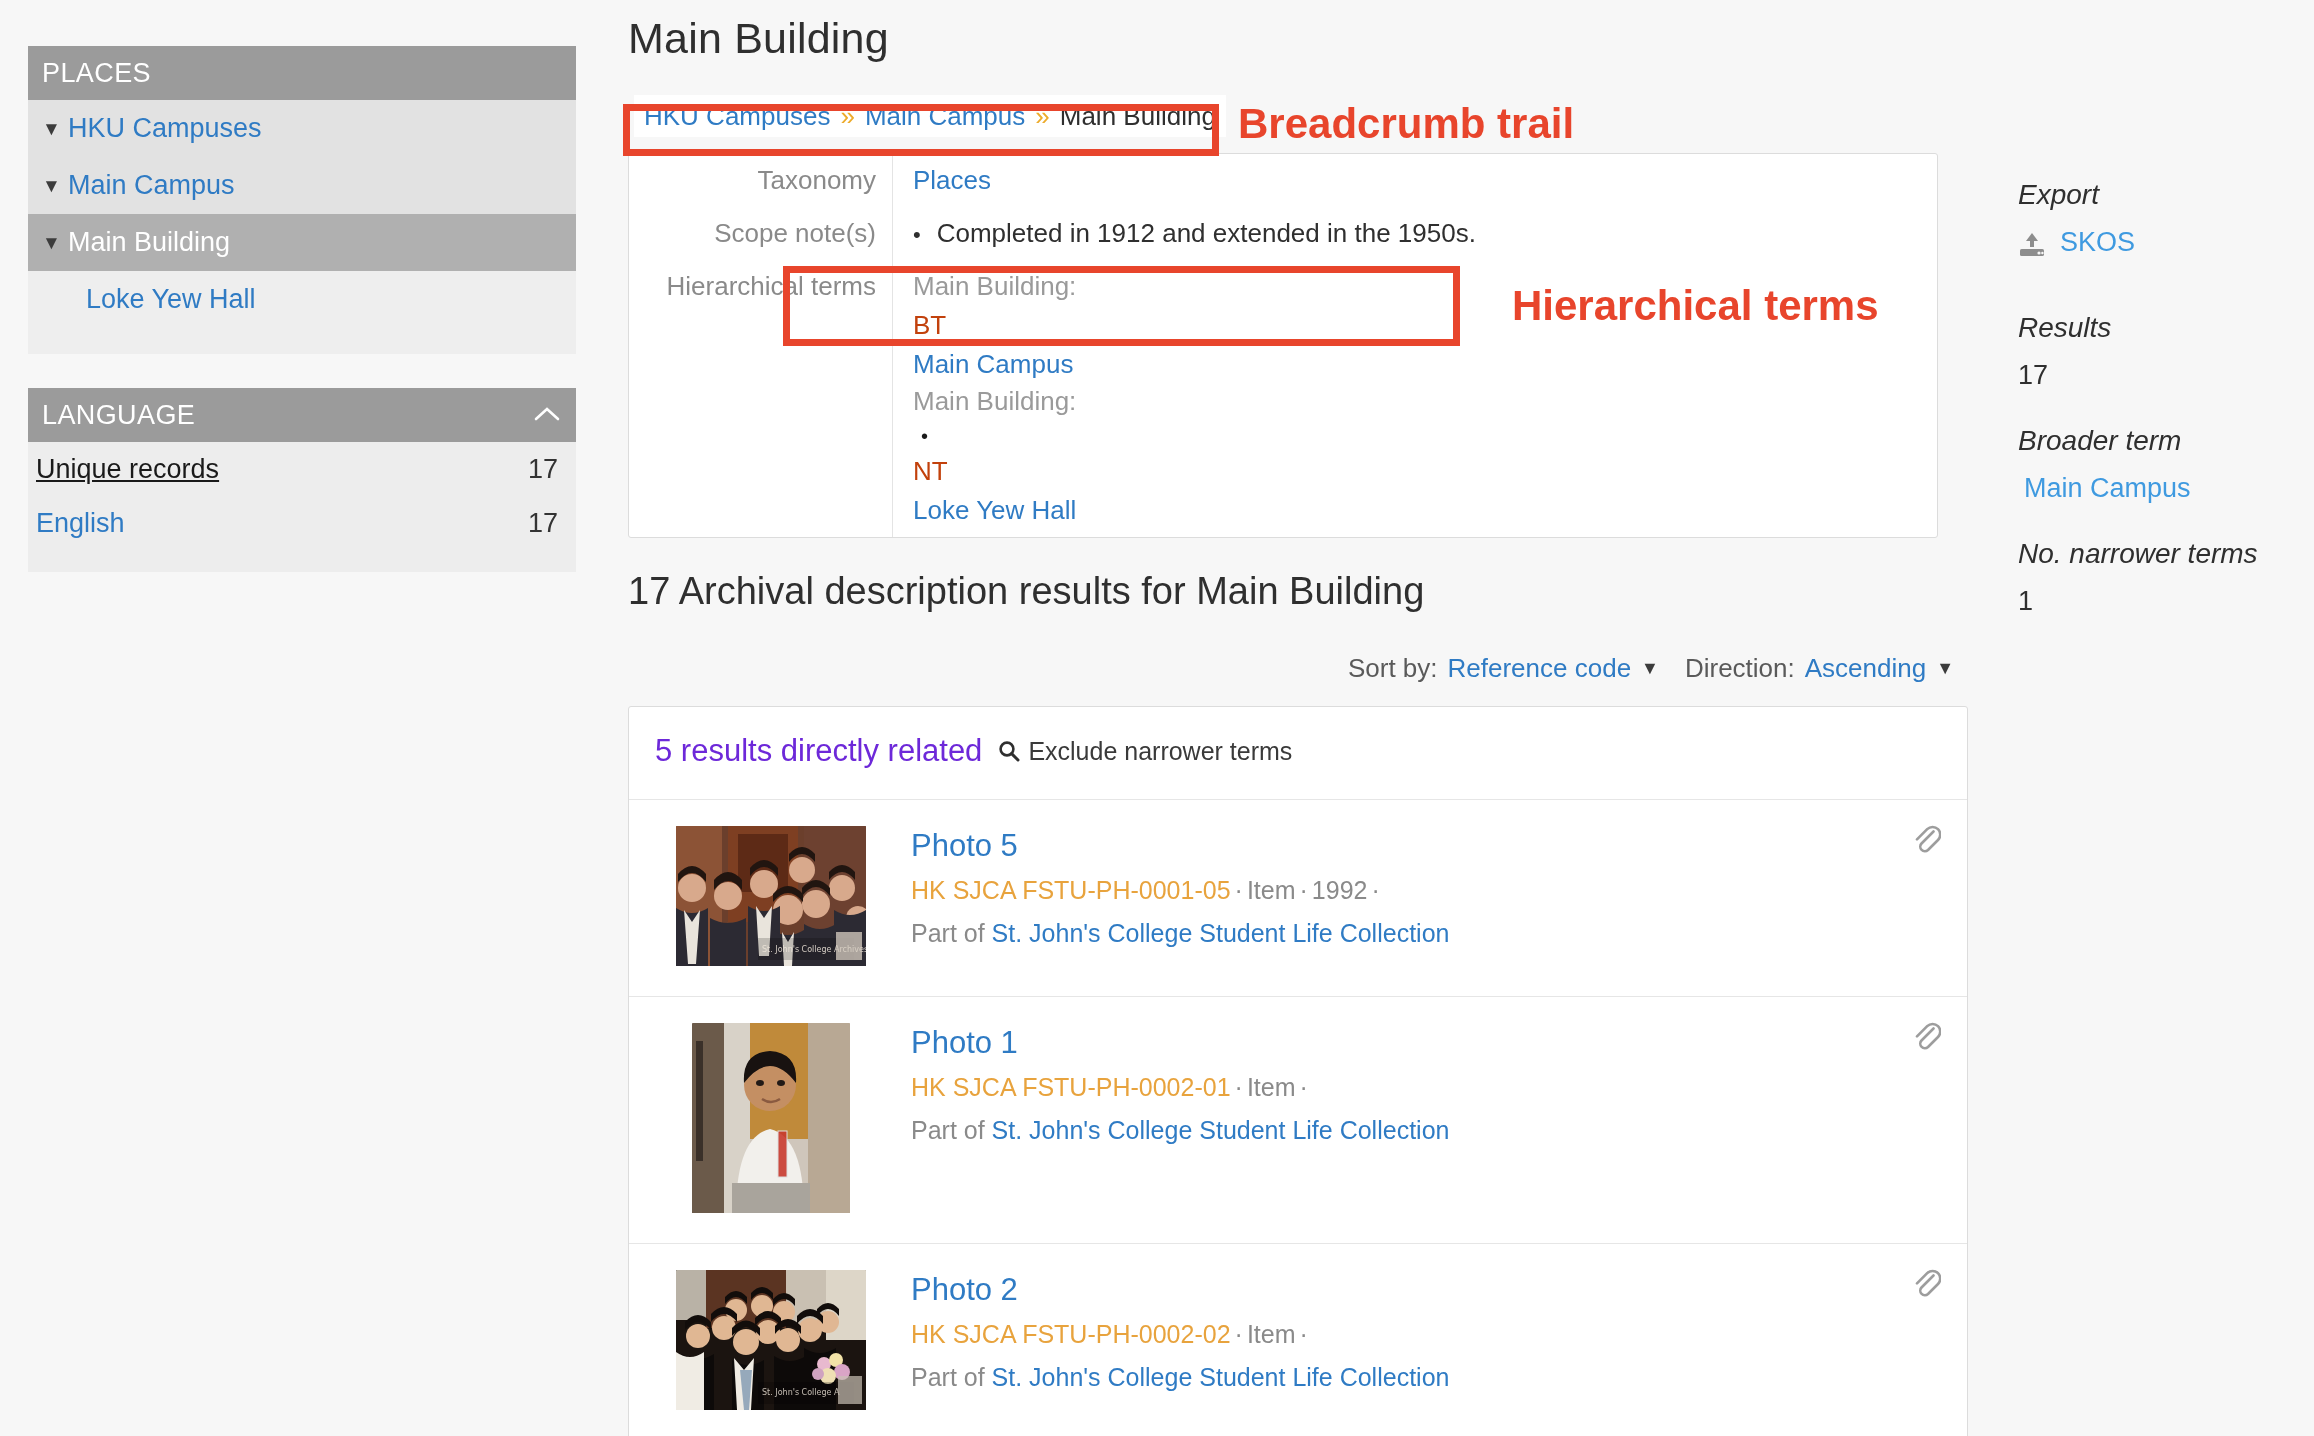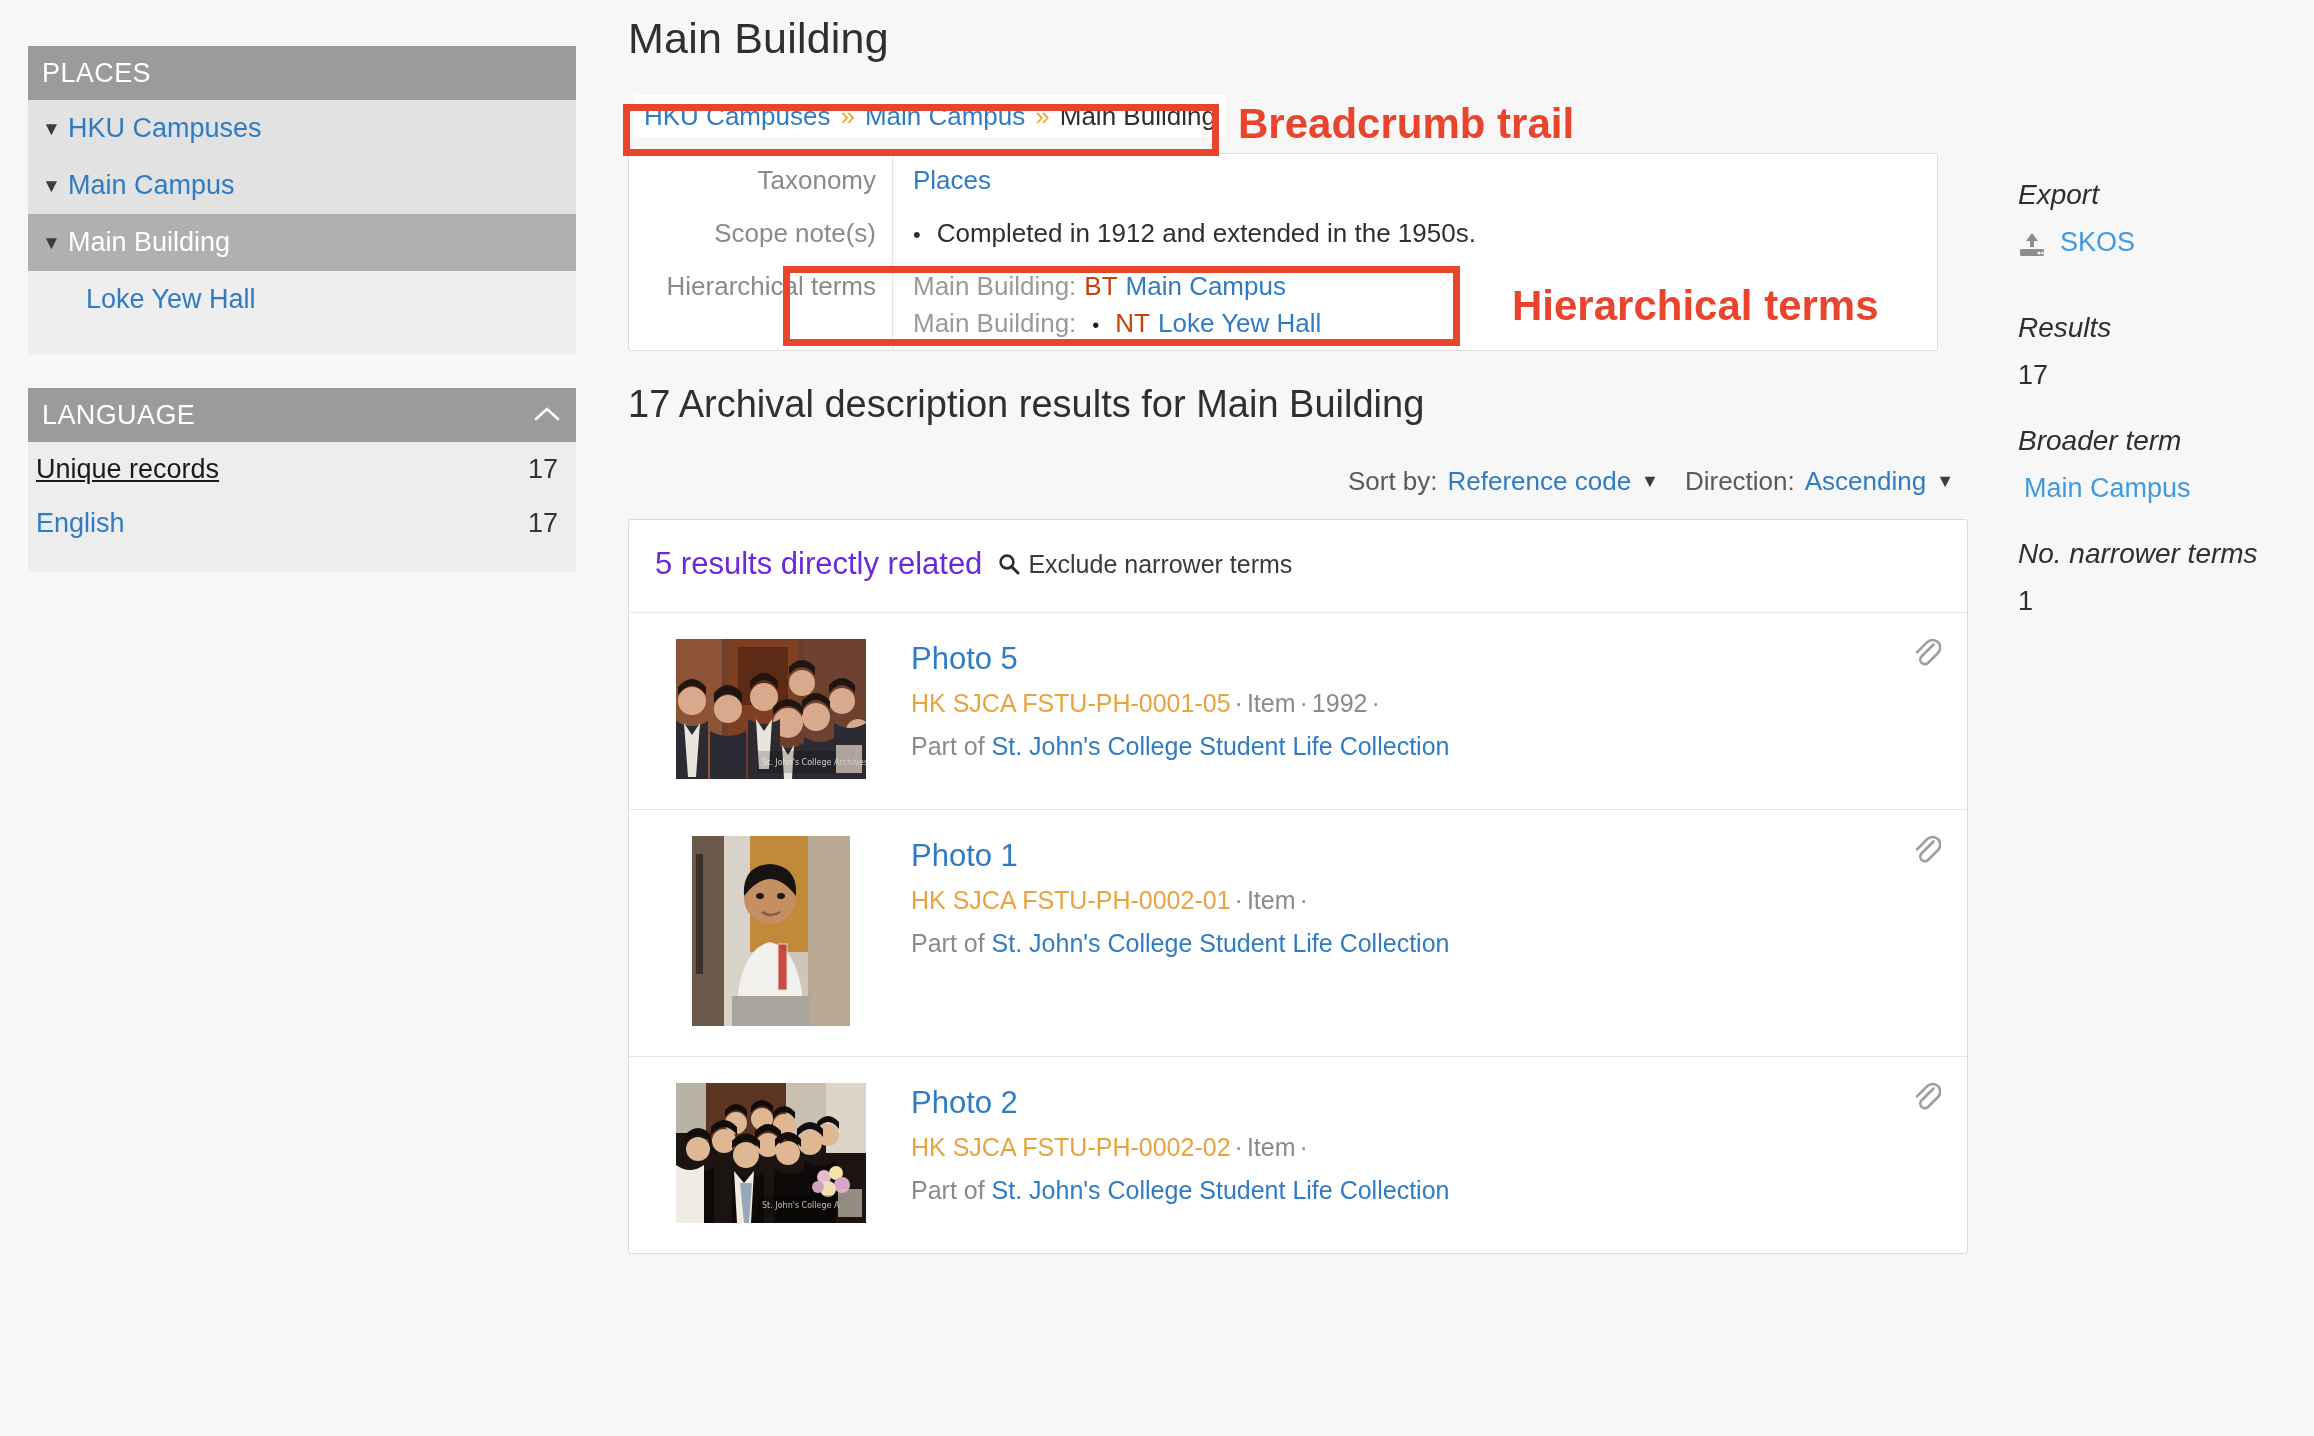--- a/index.html
+++ b/index.html
@@ -97,21 +97,21 @@
   .infocard .k {
     width: 264px; text-align: right; padding: 11px 16px 11px 0;
     color: #8a8a8a; font-size: 26px; border-right: 1px solid #e4e4e4;
   }
   .infocard .v {
     flex: 1; padding: 11px 0 11px 20px; font-size: 26px; color: #2f2f2f;
   }
   .infocard .v a { color: #2f7bc4; text-decoration: none; cursor: pointer; }
   .bullet-line { display: flex; align-items: baseline; gap: 16px; }
   .bullet-line .dot { font-size: 22px; color: #2f2f2f; line-height: 1; }
-  .ht-line { display: flex; align-items: baseline; gap: 8px; white-space: nowrap; }
+  .ht-line { display: flex; align-items: baseline; gap: 8px; white-space: nowrap; flex-direction: column; }
   .ht-line .subj { color: #9a9a9a; }
   .ht-line .rel { color: #c2410c; font-weight: 400; }
   .ht-line .tgt { color: #2f7bc4; cursor: pointer; }
   .ht-line .minidot { font-size: 20px; color: #1a1a1a; padding: 0 8px; }
 
   .results-title {
     font-size: 38px; color: #2f2f2f; font-weight: 400;
     margin-top: 32px;
   }
 

